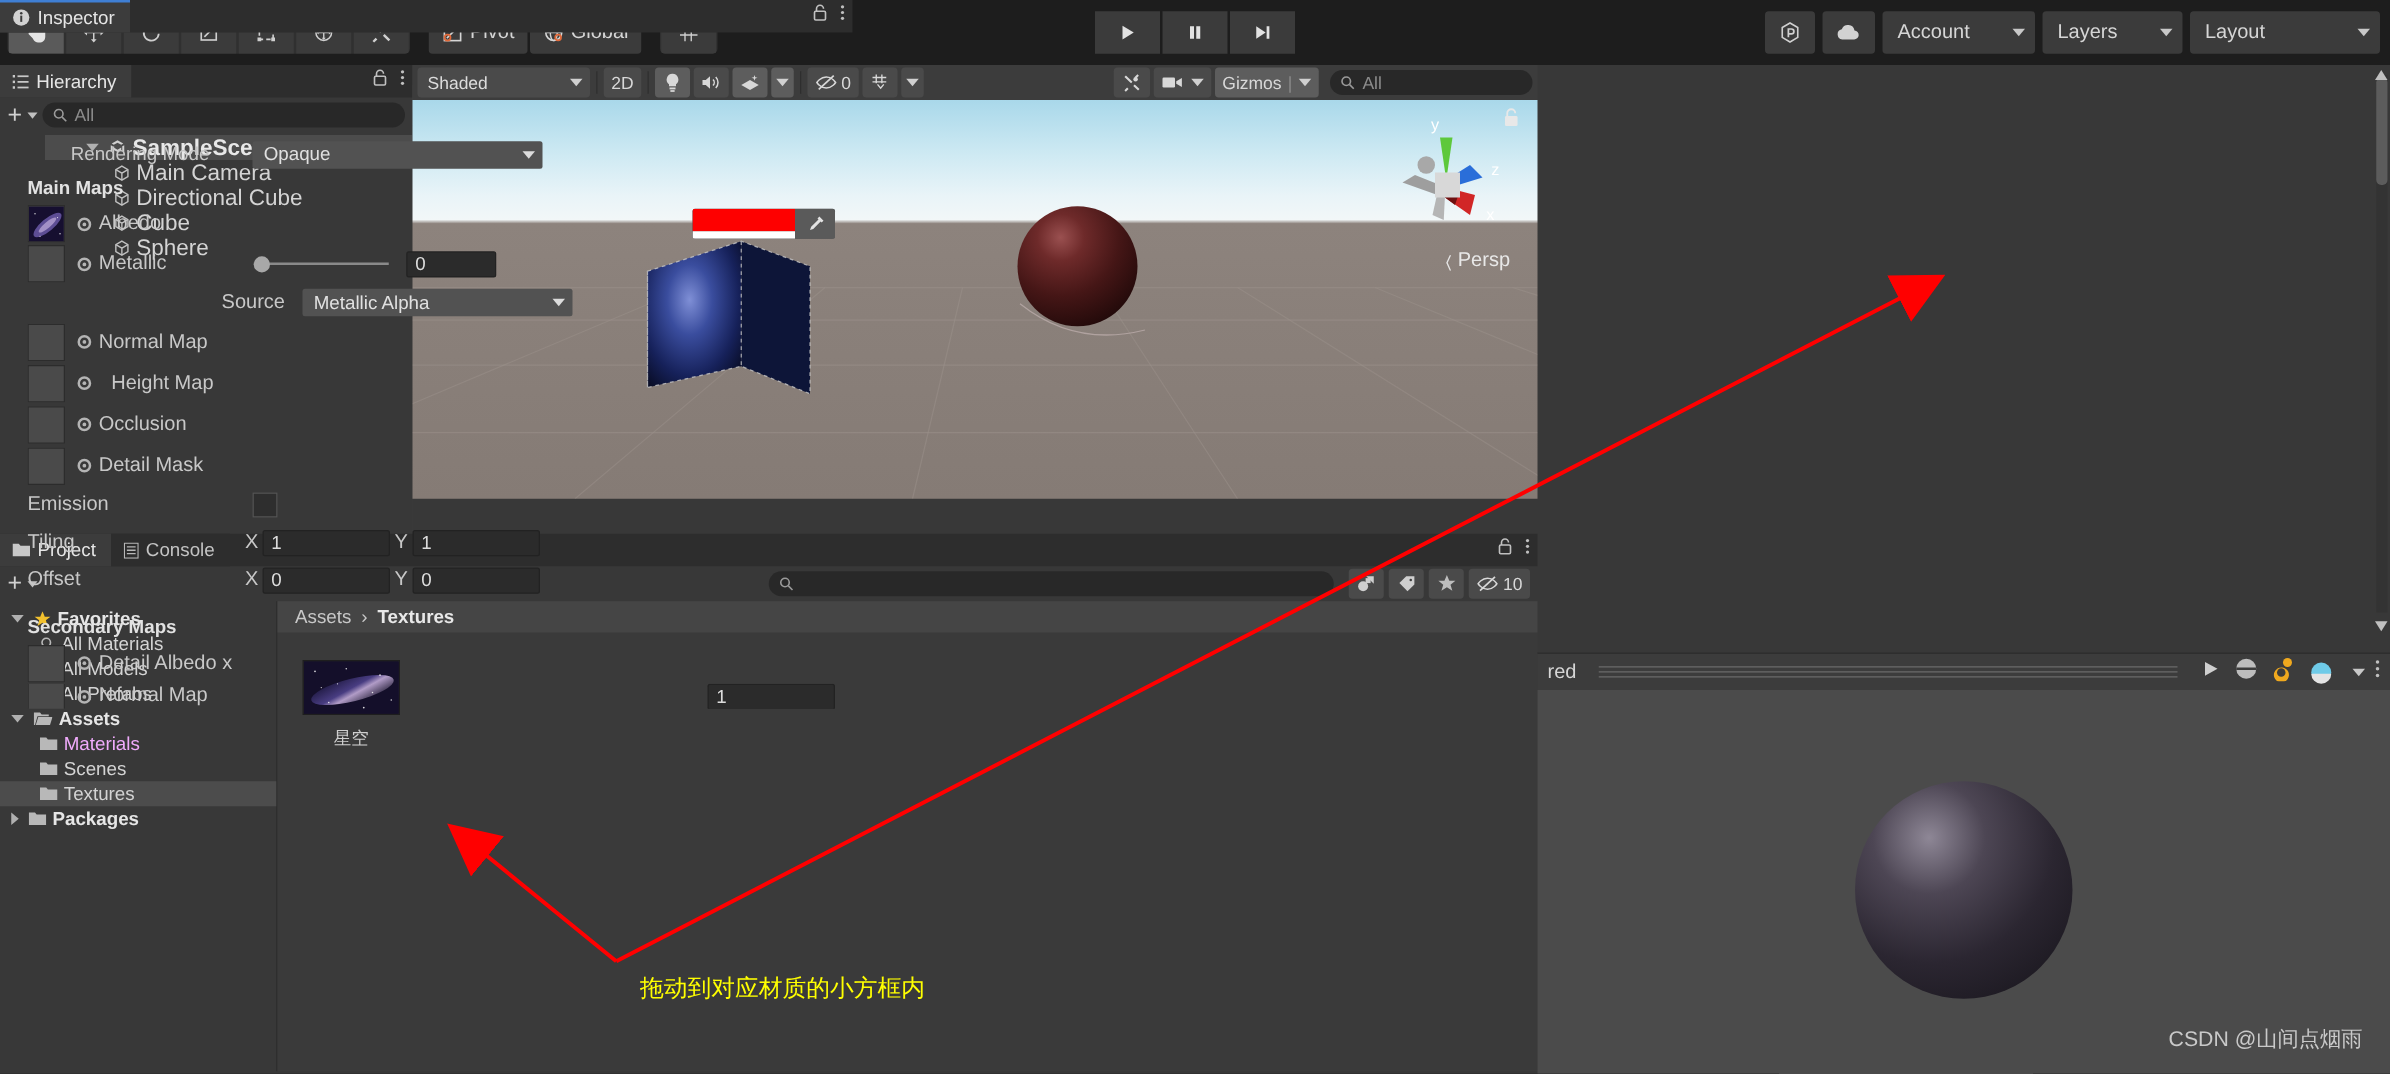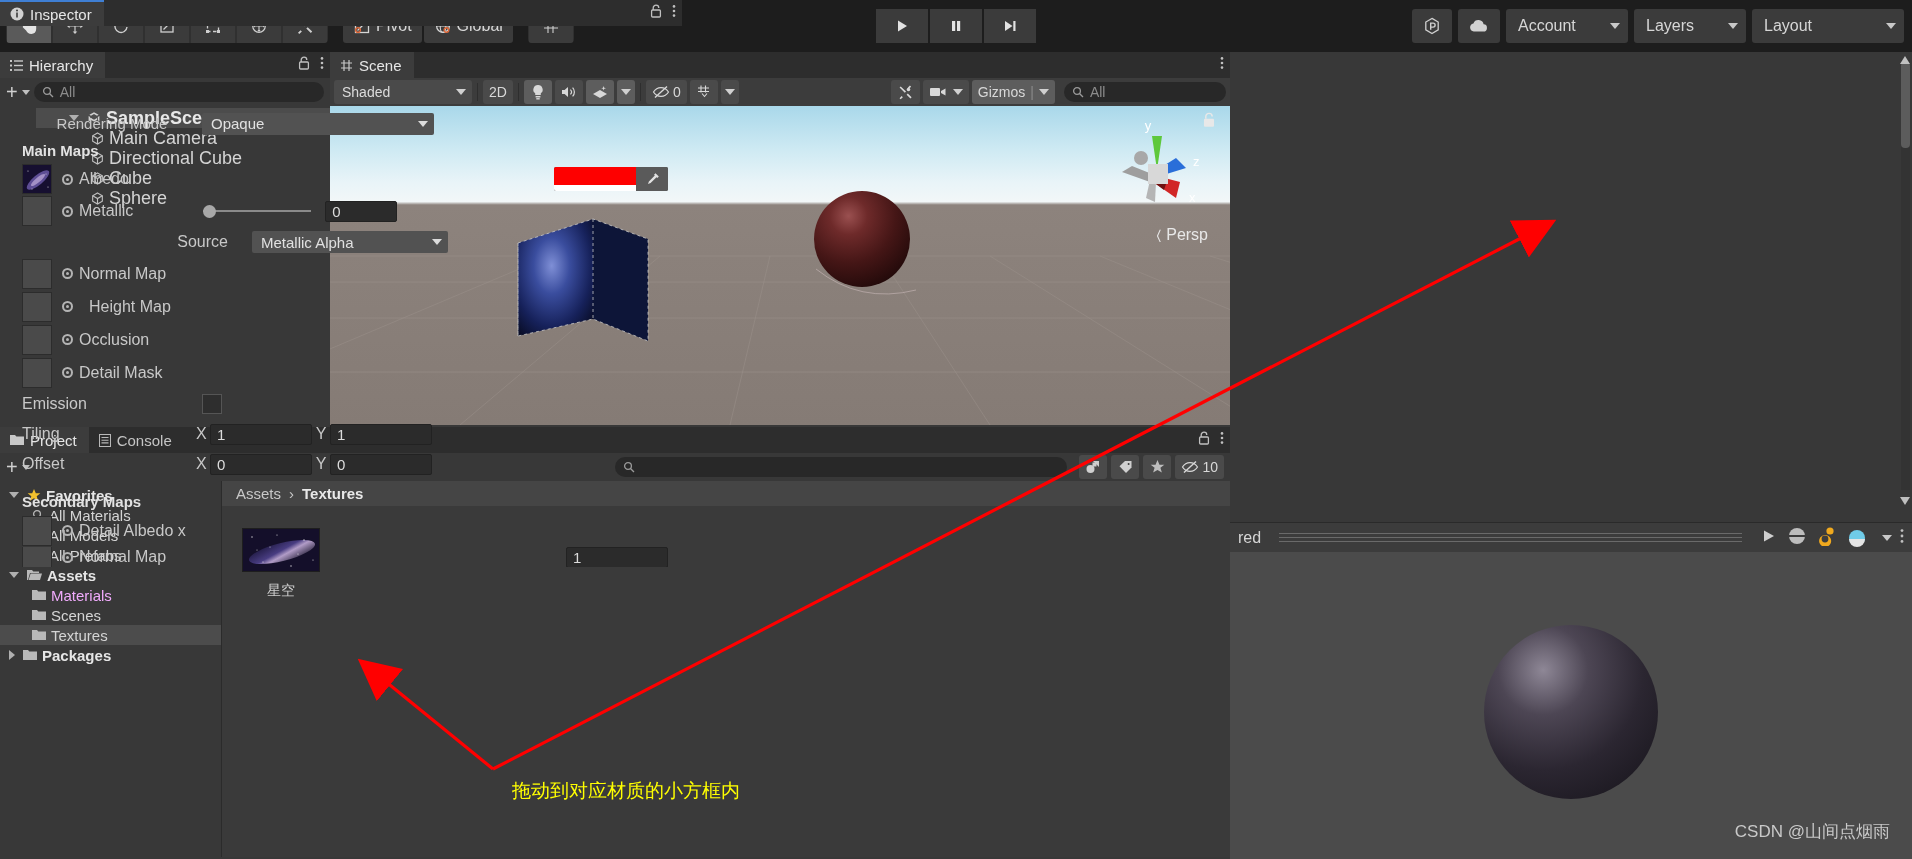--- a/index.html
+++ b/index.html
@@ -362,41 +362,20 @@
               <path d="M7 1l5.2 3v6L7 13 1.8 10V4z" stroke="#c0c0c0" stroke-width="1.2" fill="none"></path>
               <path d="M1.8 4L7 7l5.2-3M7 7v6" stroke="#c0c0c0" stroke-width="1.2" fill="none"></path>
             </svg>
           </span>
           <span class="nm">Sphere</span>
         </div>
       </div>
   </div>
 
   <div class="panel" id="scene">
-    <div class="tabstrip">
-      <div class="tab active">
-        <svg width="13" height="13" viewBox="0 0 13 13">
-            <g stroke="#c8c8c8" stroke-width="1.2">
-              <path d="M4 1v11M9 1v11M1 4h11M1 9h11"></path>
-            </g>
-          </svg>
-        <span>Scene</span>
-      </div>
-      <div class="tabicons">
-        <span>
-          <svg width="4" height="14" viewBox="0 0 4 14">
-              <g fill="#c0c0c0">
-                <circle cx="2" cy="2.4" r="1.3"></circle>
-                <circle cx="2" cy="7" r="1.3"></circle>
-                <circle cx="2" cy="11.6" r="1.3"></circle>
-              </g>
-            </svg>
-        </span>
-      </div>
-    </div>
     <div class="sc-toolbar">
       <div class="sc-drop" style="width:138px">
         <span>Shaded</span>
         <span class="caret" style="border-top-color:#d0d0d0;margin-left:4px"></span>
       </div>
       <div class="sep"></div>
       <div class="sc-btn">
         <span>2D</span>
       </div>
       <div class="sep"></div>
@@ -869,21 +848,21 @@
             <div class="knob" style="left:0"></div>
         </div>
         <div class="numbox" style="margin-left:14px">
           <span>0</span>
         </div>
       </div>
 
 
       <div style="display:flex;align-items:center;height:30px">
         <span class="lbl" style="width:206px;text-align:right">Source</span>
-        <div class="ins-drop" style="width:196px;margin-left:24px">
+        <div class="ins-drop" style="width:216px;margin-left:14px">
           <span>Metallic Alpha</span>
           <span class="caret" style="border-top-color:#dcdcdc;margin-left:4px"></span>
         </div>
       </div>
 
       <div style="display:flex;align-items:center;height:33px">
         <div class="texslot"></div>
         <span class="radio" style="margin-left:10px"></span>
         <span class="lbl" style="margin-left:6px">Normal Map</span>
       </div>

